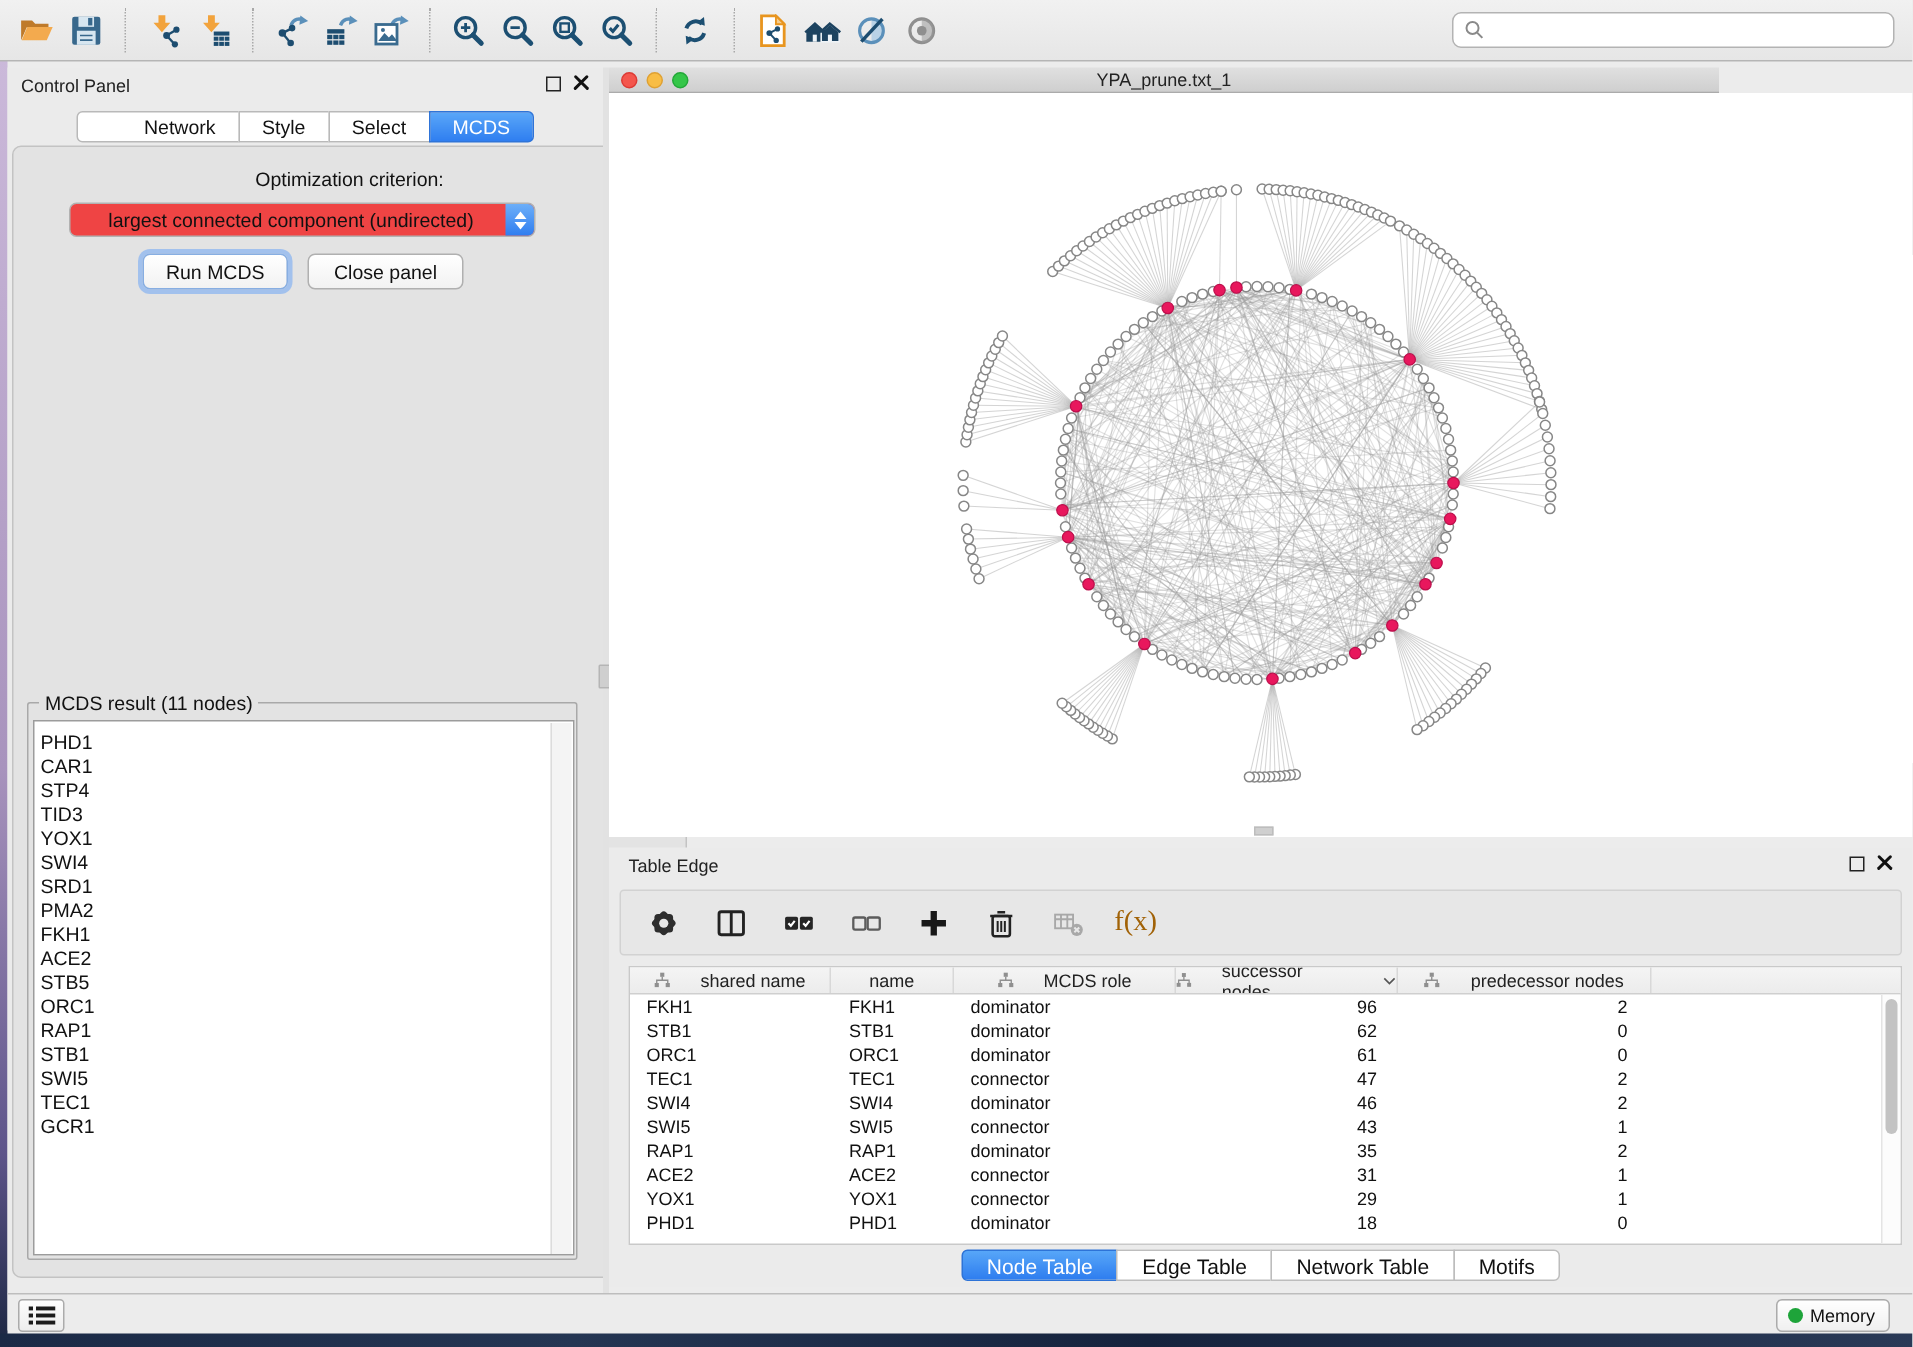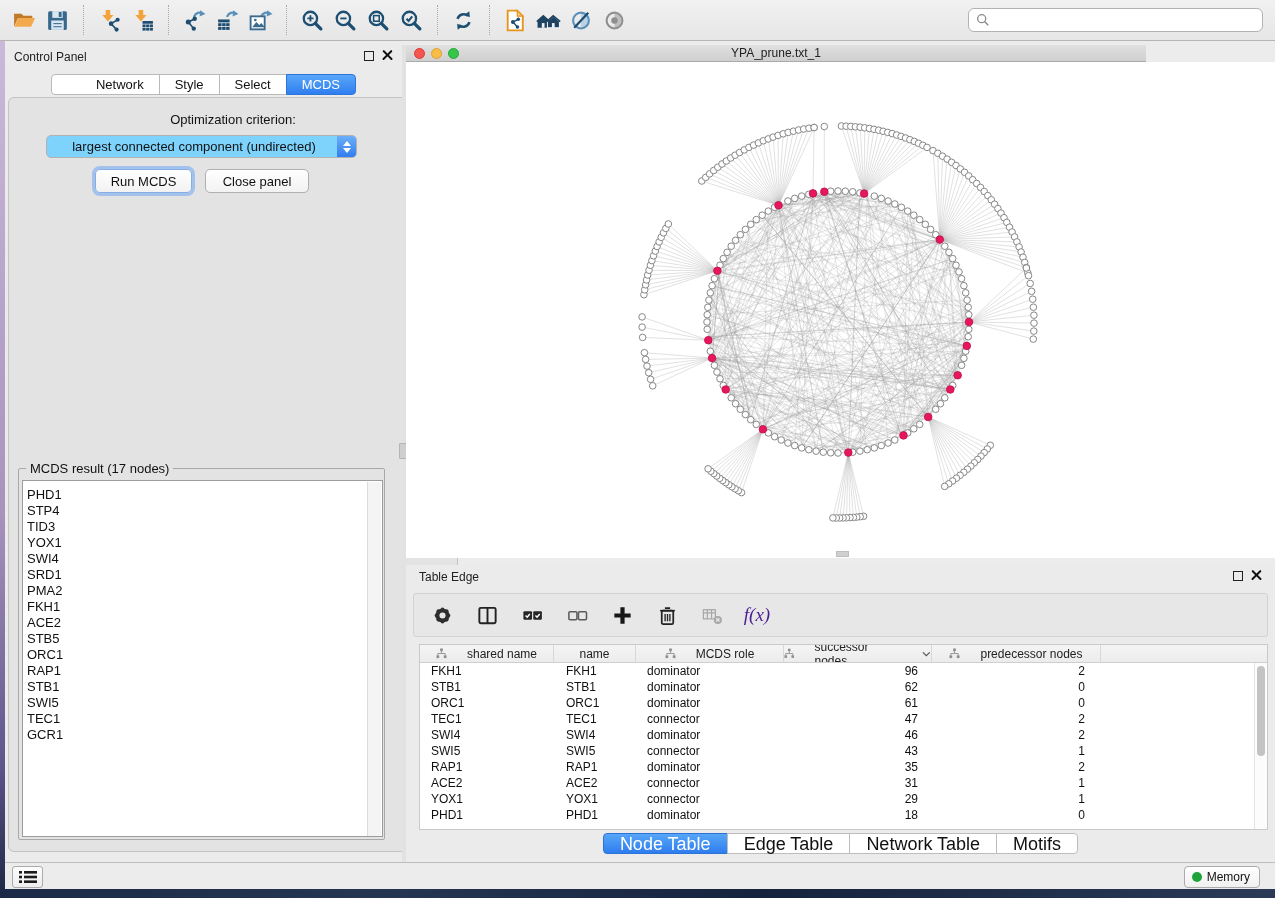--- a/index.html
+++ b/index.html
@@ -44,21 +44,21 @@
 .tabstrip { display:flex; justify-content:center; margin-top:5px; position:relative; z-index:2; }
 .tab { height:21px; line-height:20px; padding:0 15px; background:#fff; border:1px solid #b9b9b9;
   font-size:13px; margin-left:-1px; color:#111; }
 .tab.first { border-radius:4px 0 0 4px; margin-left:0;padding-left:44px; }
 .tab.last { border-radius:0 4px 4px 0; }
 .tab.active { background:linear-gradient(#5aa7f8,#2f7ef0); border-color:#2f74d8; color:#fff; }
 
 .tabpane { position:absolute; left:3px; top:52px; width:450px; height:755px;
   background:#e3e3e3; border:1px solid #c3c3c3; border-radius:6px; }
 .opt-label { position:absolute; left:0; right:0; top:14px; text-align:center; font-size:13px; color:#111; }
-.select { position:absolute; left:37px; top:37px; width:311px; height:23px; background:#7dd3fc;
+.select { position:absolute; left:37px; top:37px; width:311px; height:23px; background:#ef4444;
   border:1px solid #b2b2b2; border-radius:5px; display:flex; align-items:center; overflow:hidden; }
 .select-text { flex:1; text-align:center; font-size:13px; color:#111; padding-left:4px; }
 .stepper { width:19px; height:23px; background:linear-gradient(#6fb1f9,#2d7bef); border-radius:0 4px 4px 0;
   display:flex; flex-direction:column; align-items:center; justify-content:center; gap:2px; }
 .stepper i { width:0; height:0; border-left:4px solid transparent; border-right:4px solid transparent; display:block; }
 .stepper .up { border-bottom:5px solid #fff; } .stepper .dn { border-top:5px solid #fff; }
 .btn { position:absolute; top:71px; height:24px; background:linear-gradient(#ffffff,#f2f2f2);
   border:1px solid #b0b0b0; border-radius:5px; font-size:13px; color:#111;
   display:flex; align-items:center; justify-content:center; }
 .btn-run { left:86px; width:97px; border-color:#87aee2; box-shadow:0 0 0 3px rgba(110,165,245,.55); }
@@ -91,38 +91,38 @@
 .wnode { fill:#fff; stroke:#878787; stroke-width:1; }
 .hub { fill:#e8175d; stroke:#bc0f4c; stroke-width:.8; }
 .h-split-handle { position:absolute; left:430px; bottom:1px; width:13px; height:6px; background:#cfcfcf; border:1px solid #bdbdbd; }
 
 
 .table-panel { position:absolute; left:406px; top:565px; width:869px; height:293px; background:#ebebeb; }
 .table-toolbar { position:absolute; left:7px; top:28px; width:855px; height:44px;
   background:#e7e7e7; border:1px solid #d2d2d2; border-radius:3px; display:flex; align-items:center; padding-left:14px; gap:17px; }
 .ttbtn { width:28px; height:28px; display:flex; align-items:center; justify-content:center; }
 .ttbtn svg { width:23px; height:23px; }
-.fx { font-family:"Liberation Serif",serif; font-style:italic; font-size:19px; color:#4c1d95; }
+.fx { font-family:"Liberation Serif",serif; font-size:19px; color:#a16207; }
 .tablewrap { position:absolute; left:13px; top:79px; width:849px; height:186px; background:#fff; border:1px solid #c9c9c9; }
 .thead, .trow { display:grid; grid-template-columns:134px 82px 148px 148px 169px 1fr; }
 .thead { height:18px; background:linear-gradient(#f4f4f4,#ececec); border-bottom:1px solid #cfcfcf; }
 .hcell { display:flex; align-items:center; justify-content:center; gap:20px; font-size:12px; color:#222;
   border-right:1px solid #d8d8d8; overflow:hidden; }
 .hcell.last { border-right:none; }
 .hcell svg.colicon { width:11px; height:11px; }
 .hcell svg.sort { width:9px; height:6px; margin-left:2px; }
 .tbody { position:relative; height:166px; overflow:hidden; }
 .trow { height:16px; }
 .tcell { font-size:12px; line-height:16px; color:#111; white-space:nowrap; overflow:hidden; }
 .tcell.c0 { padding-left:11px; } .tcell.c1 { padding-left:12px; } .tcell.c2 { padding-left:11px; }
 .tcell.c3 { text-align:right; padding-right:14px; } .tcell.c4 { text-align:right; padding-right:16px; }
 .vscroll { position:absolute; right:0; top:0; width:13px; height:166px; background:#fcfcfc; border-left:1px solid #e4e4e4; }
 .vthumb { position:absolute; left:2px; top:3px; width:8px; height:90px; background:#c3c3c3; border-radius:4px; }
 .bottom-tabs { position:absolute; left:0; top:268px; width:869px; display:flex; justify-content:center; }
-.btab { height:21px; line-height:20px; padding:0 16px; background:#fff; border:1px solid #bdbdbd; font-size:18px; margin-left:-1px; color:#111; }
+.btab { height:21px; line-height:20px; padding:0 16px; background:#fff; border:1px solid #bdbdbd; font-size:14px; margin-left:-1px; color:#111; }
 .btab.first { border-radius:4px 0 0 4px; margin-left:0; }
 .btab.last { border-radius:0 4px 4px 0; }
 .btab.active { background:linear-gradient(#57a6f8,#2e7def); border-color:#2d73d7; color:#fff; }
 
 
 .status-bar { position:absolute; left:5px; top:862px; width:1270px; height:25px;
   background:#ececec; border-top:1px solid #bdbdbd; }
 .cmd-btn { position:absolute; left:7px; top:3px; width:31px; height:22px; background:linear-gradient(#fdfdfd,#ededed);
   border:1px solid #ababab; border-radius:3px; display:flex; align-items:center; justify-content:center; }
 .memory-btn { position:absolute; right:15px; top:3px; height:22px; padding:0 9px 0 7px;
@@ -328,24 +328,25 @@
     <div class="select">
       <span class="select-text">largest connected component (undirected)</span>
       <span class="stepper">
           <i class="up"></i>
           <i class="dn"></i>
         </span>
     </div>
     <div class="btn btn-run">Run MCDS</div>
     <div class="btn btn-close">Close panel</div>
     <div class="groupbox">
-      <span class="group-label">MCDS result (17 nodes)</span>
+      <span class="group-label">MCDS result (11 nodes)</span>
       <div class="mcds-list">
         <div class="mcds-scroll"></div>
       <div class="mcds-item">PHD1</div>
+          <div class="mcds-item">CAR1</div>
           <div class="mcds-item">STP4</div>
           <div class="mcds-item">TID3</div>
           <div class="mcds-item">YOX1</div>
           <div class="mcds-item">SWI4</div>
           <div class="mcds-item">SRD1</div>
           <div class="mcds-item">PMA2</div>
           <div class="mcds-item">FKH1</div>
           <div class="mcds-item">ACE2</div>
           <div class="mcds-item">STB5</div>
           <div class="mcds-item">ORC1</div>

